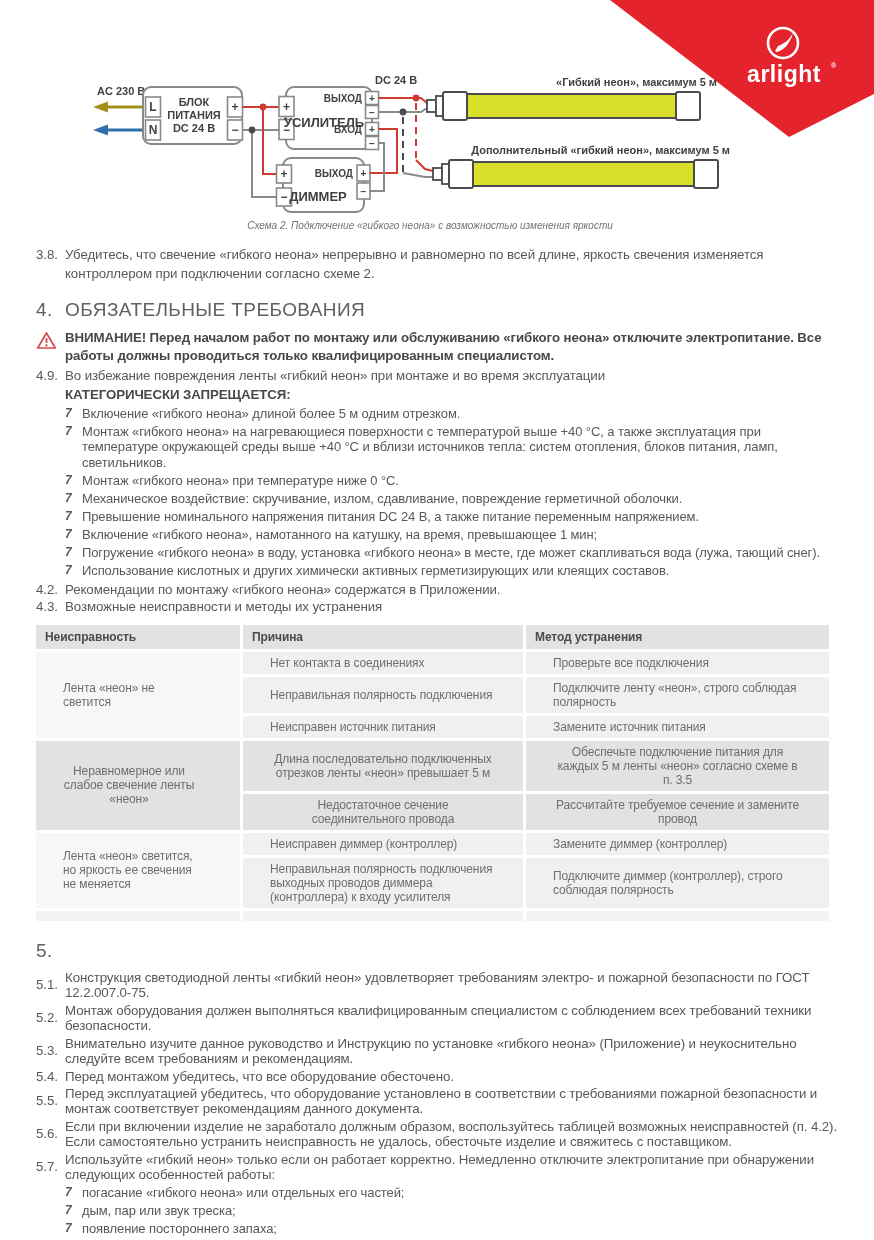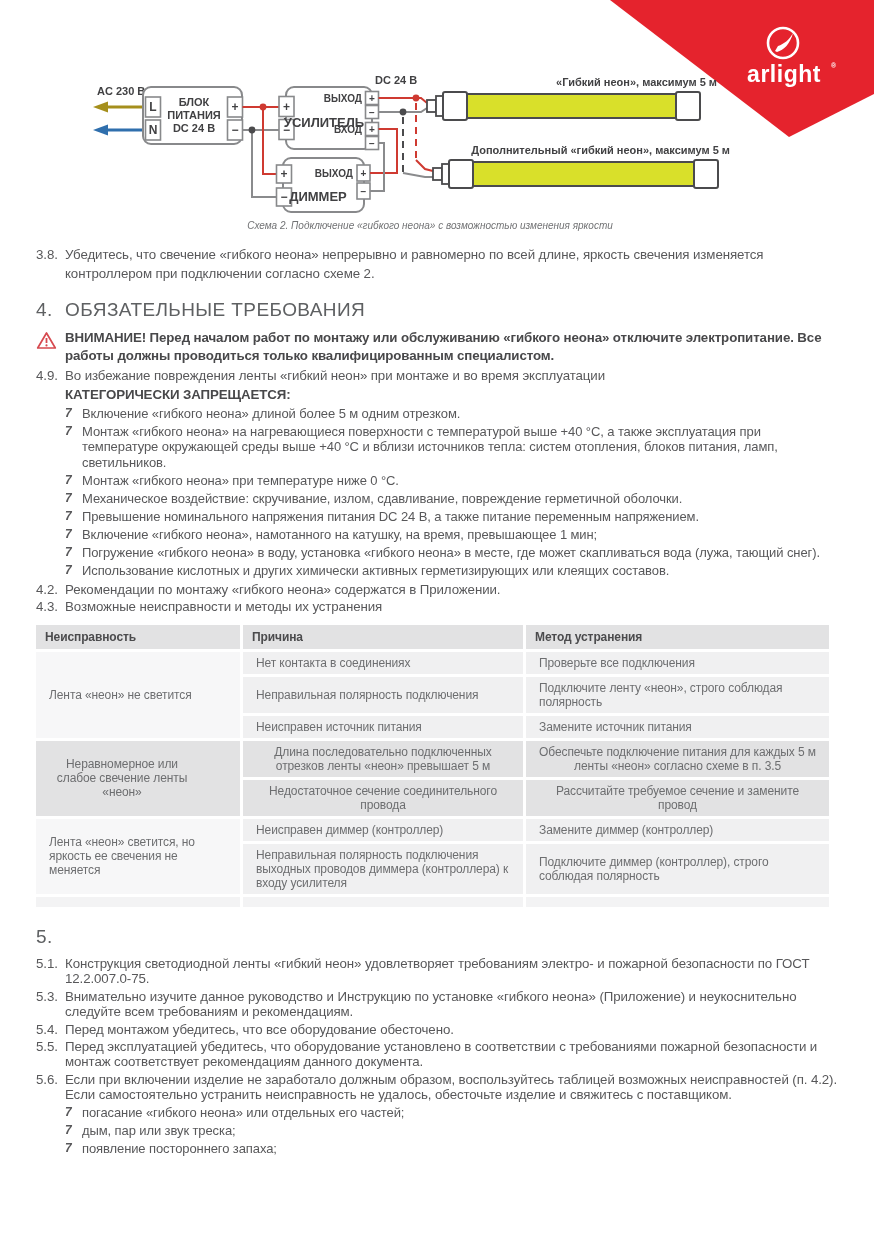--- a/index.html
+++ b/index.html
@@ -30,32 +30,32 @@
   .inum{width:29px;flex:none;}
   .itext{flex:1;}
   .b{font-weight:bold;color:#48484a;}
   .heading{
     display:flex;align-items:baseline;font-size:19px;line-height:24px;
     color:#5e6062;letter-spacing:.4px;margin:15px 0 7px 0;
   }
   .heading .inum{width:29px;}
   .warn{display:flex;margin-bottom:2px;line-height:18px;margin-top:7px;}
   .warn-ic{width:21px;flex:none;margin-right:8px;padding-top:2px;}
-  .sec5 .item{line-height:15.5px;margin-bottom:1.5px;}
+  .sec5 .item{line-height:15.5px;margin-bottom:1.5px;align-items:center;}
   .sec5 .item.two{margin-bottom:2px;}
   .bullets{margin-left:29px;}
   .bullet{display:flex;font-size:13px;line-height:15.5px;margin:1.5px 0 2.5px 0;}
   .bm{width:17px;flex:none;font-style:italic;font-weight:bold;font-size:12px;color:#58585a;}
   .btext{flex:1;}
   
   table.faults{
     border-spacing:3px;table-layout:fixed;margin:7px 0 0 -3px;
     font-size:12px;line-height:14px;letter-spacing:-0.1px;color:#6d6e70;
   }
-  table.faults td{padding:4px 13px;vertical-align:middle;background:#f0f0f1;}
+  table.faults td{padding:4px 27px;vertical-align:middle;background:#f0f0f1;}
   table.faults tr.head td{background:#e2e2e3;font-weight:bold;color:#4b4b4d;padding:5px 9px;}
   table.faults td.fault{background:#f7f7f8;padding-right:45px;}
   table.faults tr.g2 td{background:#e2e2e3;text-align:center;}
   table.faults td.fault.g2c{background:#e2e2e3;margin-left:32px;}
   table.faults tr.ghost td{padding:0;height:10px;background:#f3f3f4;}
 </style>
 </head>
 <body>
 
 <div class="diagram-wrap">
@@ -303,34 +303,42 @@
 
   <div class="sec5">
     <div class="heading">
       <span class="inum">5.</span>
     </div>
     <div class="item two">
       <span class="inum">5.1.</span>
       <span class="itext">Конструкция светодиодной ленты «гибкий неон» удовлетворяет требованиям электро- и пожарной безопасности по ГОСТ 12.2.007.0-75.</span>
     </div>
     <div class="item two">
+      <span class="inum">5.2.</span>
+      <span class="itext">Монтаж оборудования должен выполняться квалифицированным специалистом с соблюдением всех требований техники безопасности.</span>
+    </div>
+    <div class="item two">
       <span class="inum">5.3.</span>
       <span class="itext">Внимательно изучите данное руководство и Инструкцию по установке «гибкого неона» (Приложение) и неукоснительно следуйте всем требованиям и рекомендациям.</span>
     </div>
     <div class="item">
       <span class="inum">5.4.</span>
       <span class="itext">Перед монтажом убедитесь, что все оборудование обесточено.</span>
     </div>
     <div class="item two">
       <span class="inum">5.5.</span>
       <span class="itext">Перед эксплуатацией убедитесь, что оборудование установлено в соответствии с требованиями пожарной безопасности и монтаж соответствует рекомендациям данного документа.</span>
     </div>
     <div class="item two">
       <span class="inum">5.6.</span>
       <span class="itext">Если при включении изделие не заработало должным образом, воспользуйтесь таблицей возможных неисправностей (п. 4.2). Если самостоятельно устранить неисправность не удалось, обесточьте изделие и свяжитесь с поставщиком.</span>
+    </div>
+    <div class="item two">
+      <span class="inum">5.7.</span>
+      <span class="itext">Используйте «гибкий неон» только если он работает корректно. Немедленно отключите электропитание при обнаружении следующих особенностей работы:</span>
     </div>
     <div class="bullets">
       <div class="bullet">
           <span class="bm">7</span>
           <span class="btext">погасание «гибкого неона» или отдельных его частей;</span>
         </div>
       <div class="bullet">
           <span class="bm">7</span>
           <span class="btext">дым, пар или звук треска;</span>
         </div>

